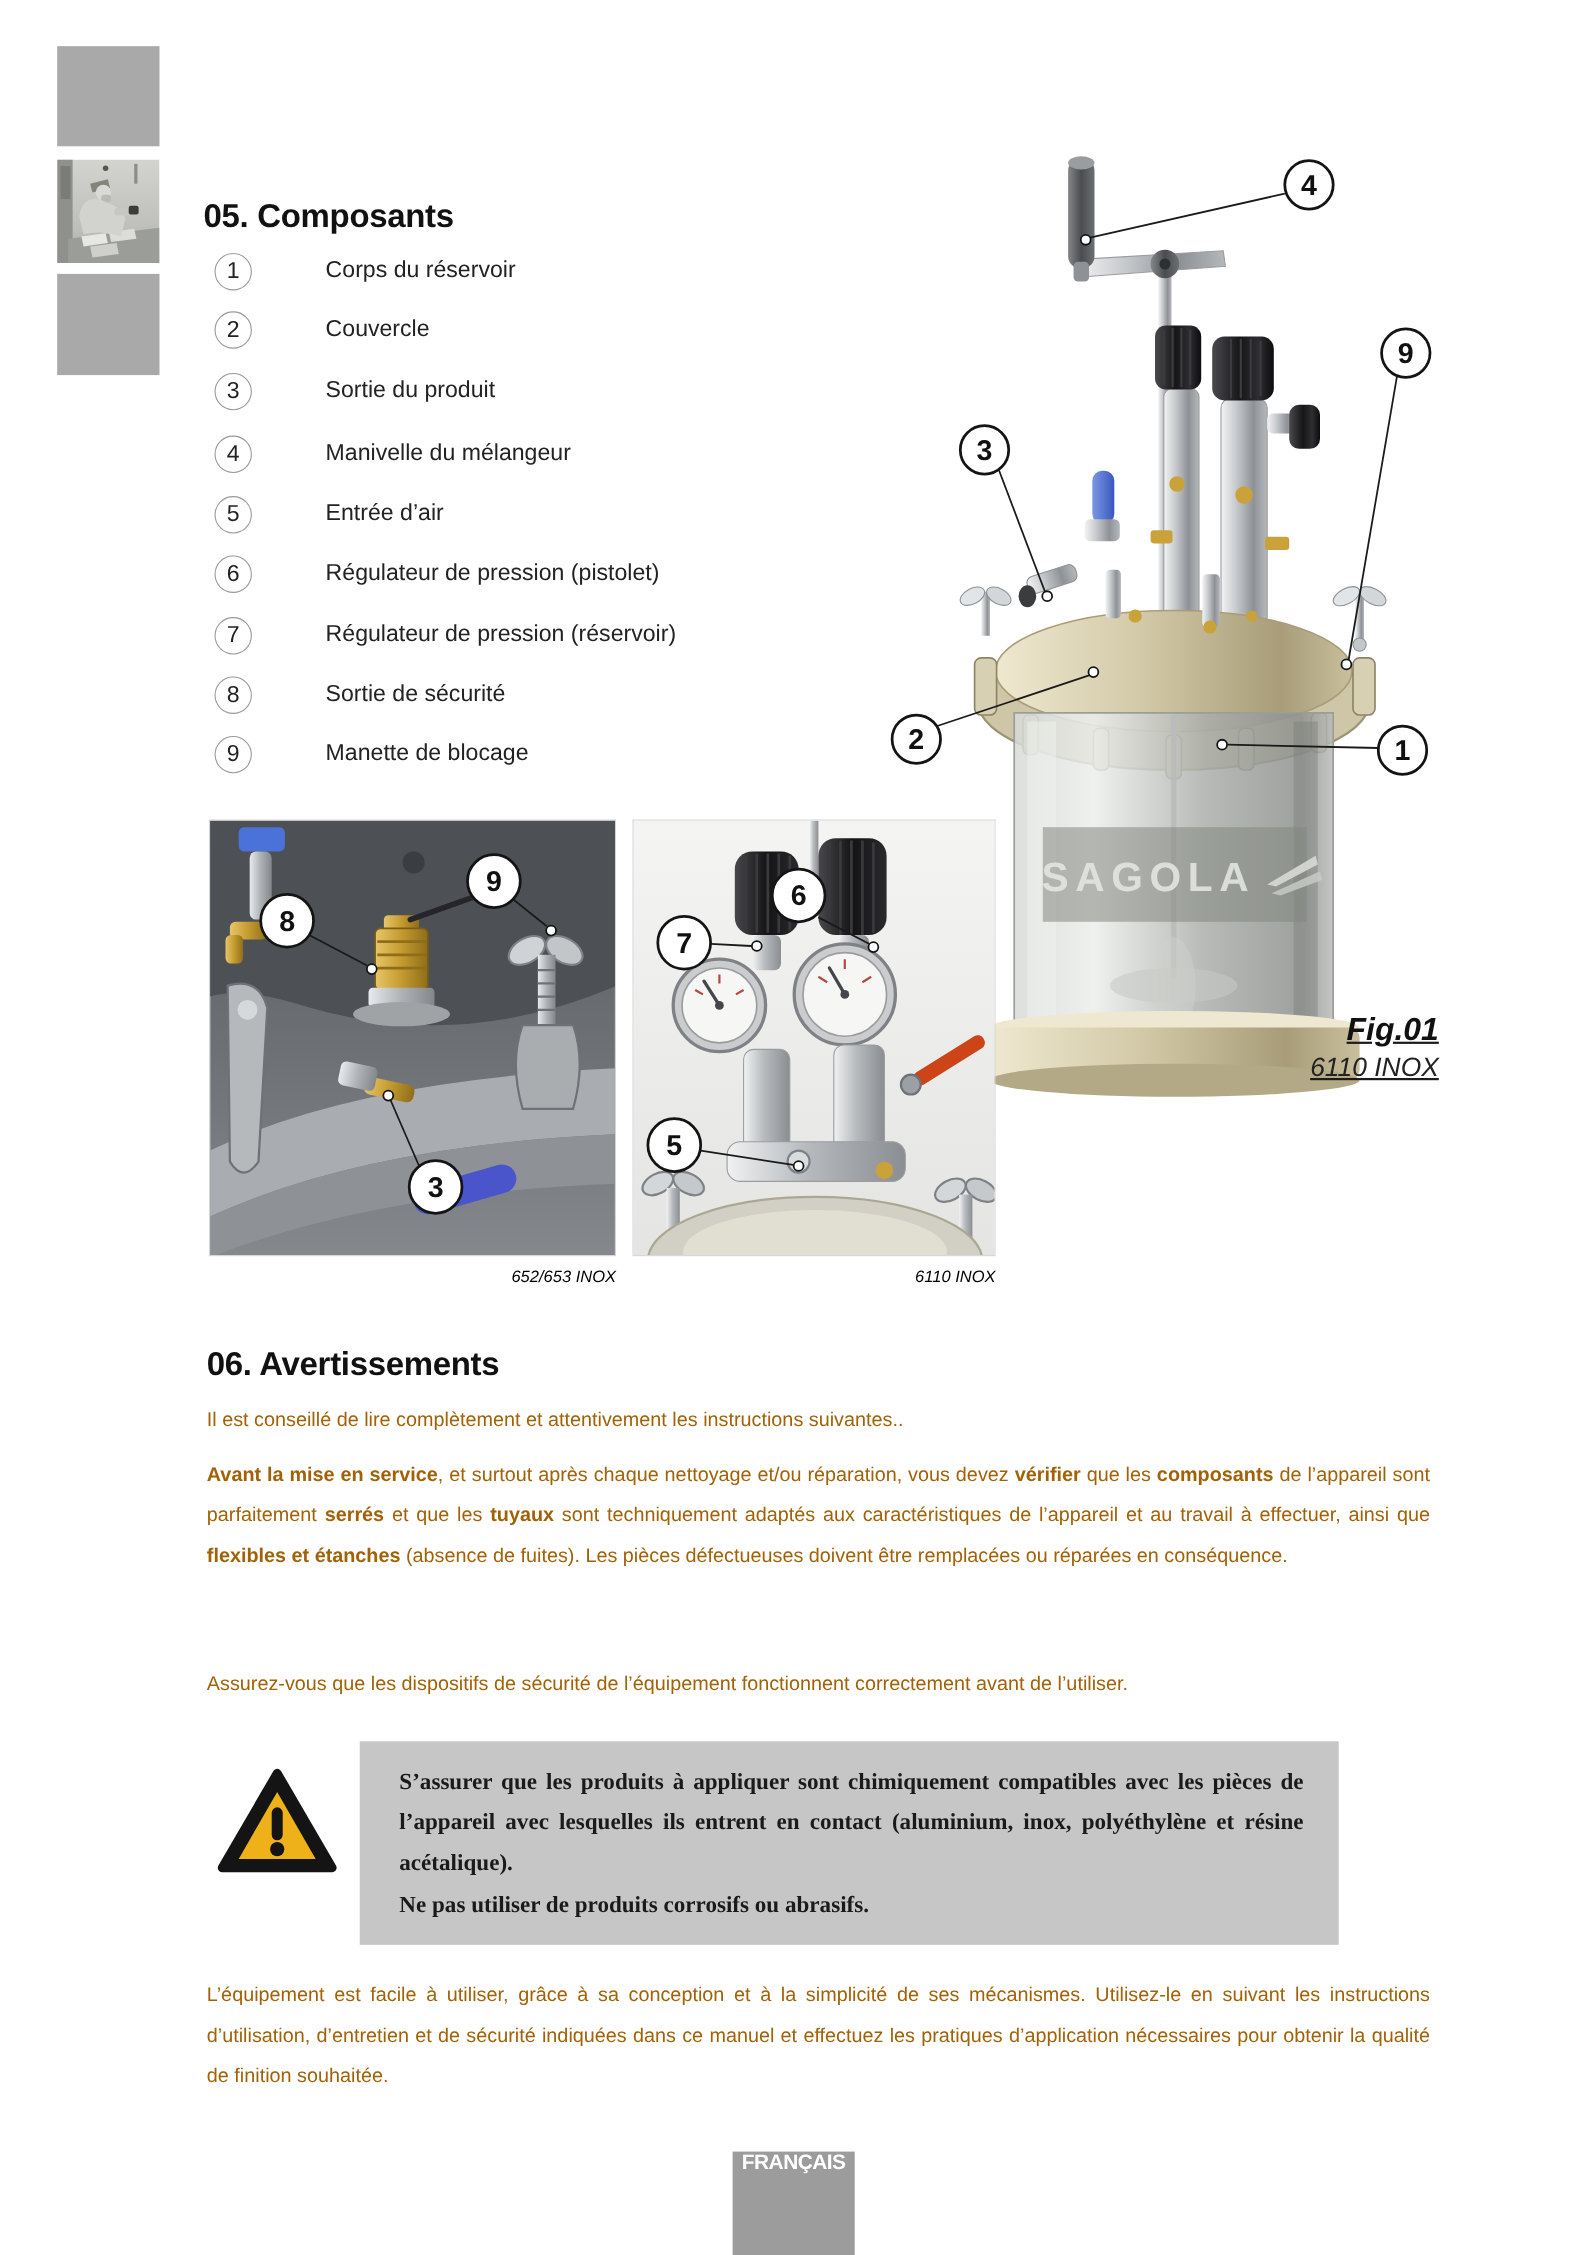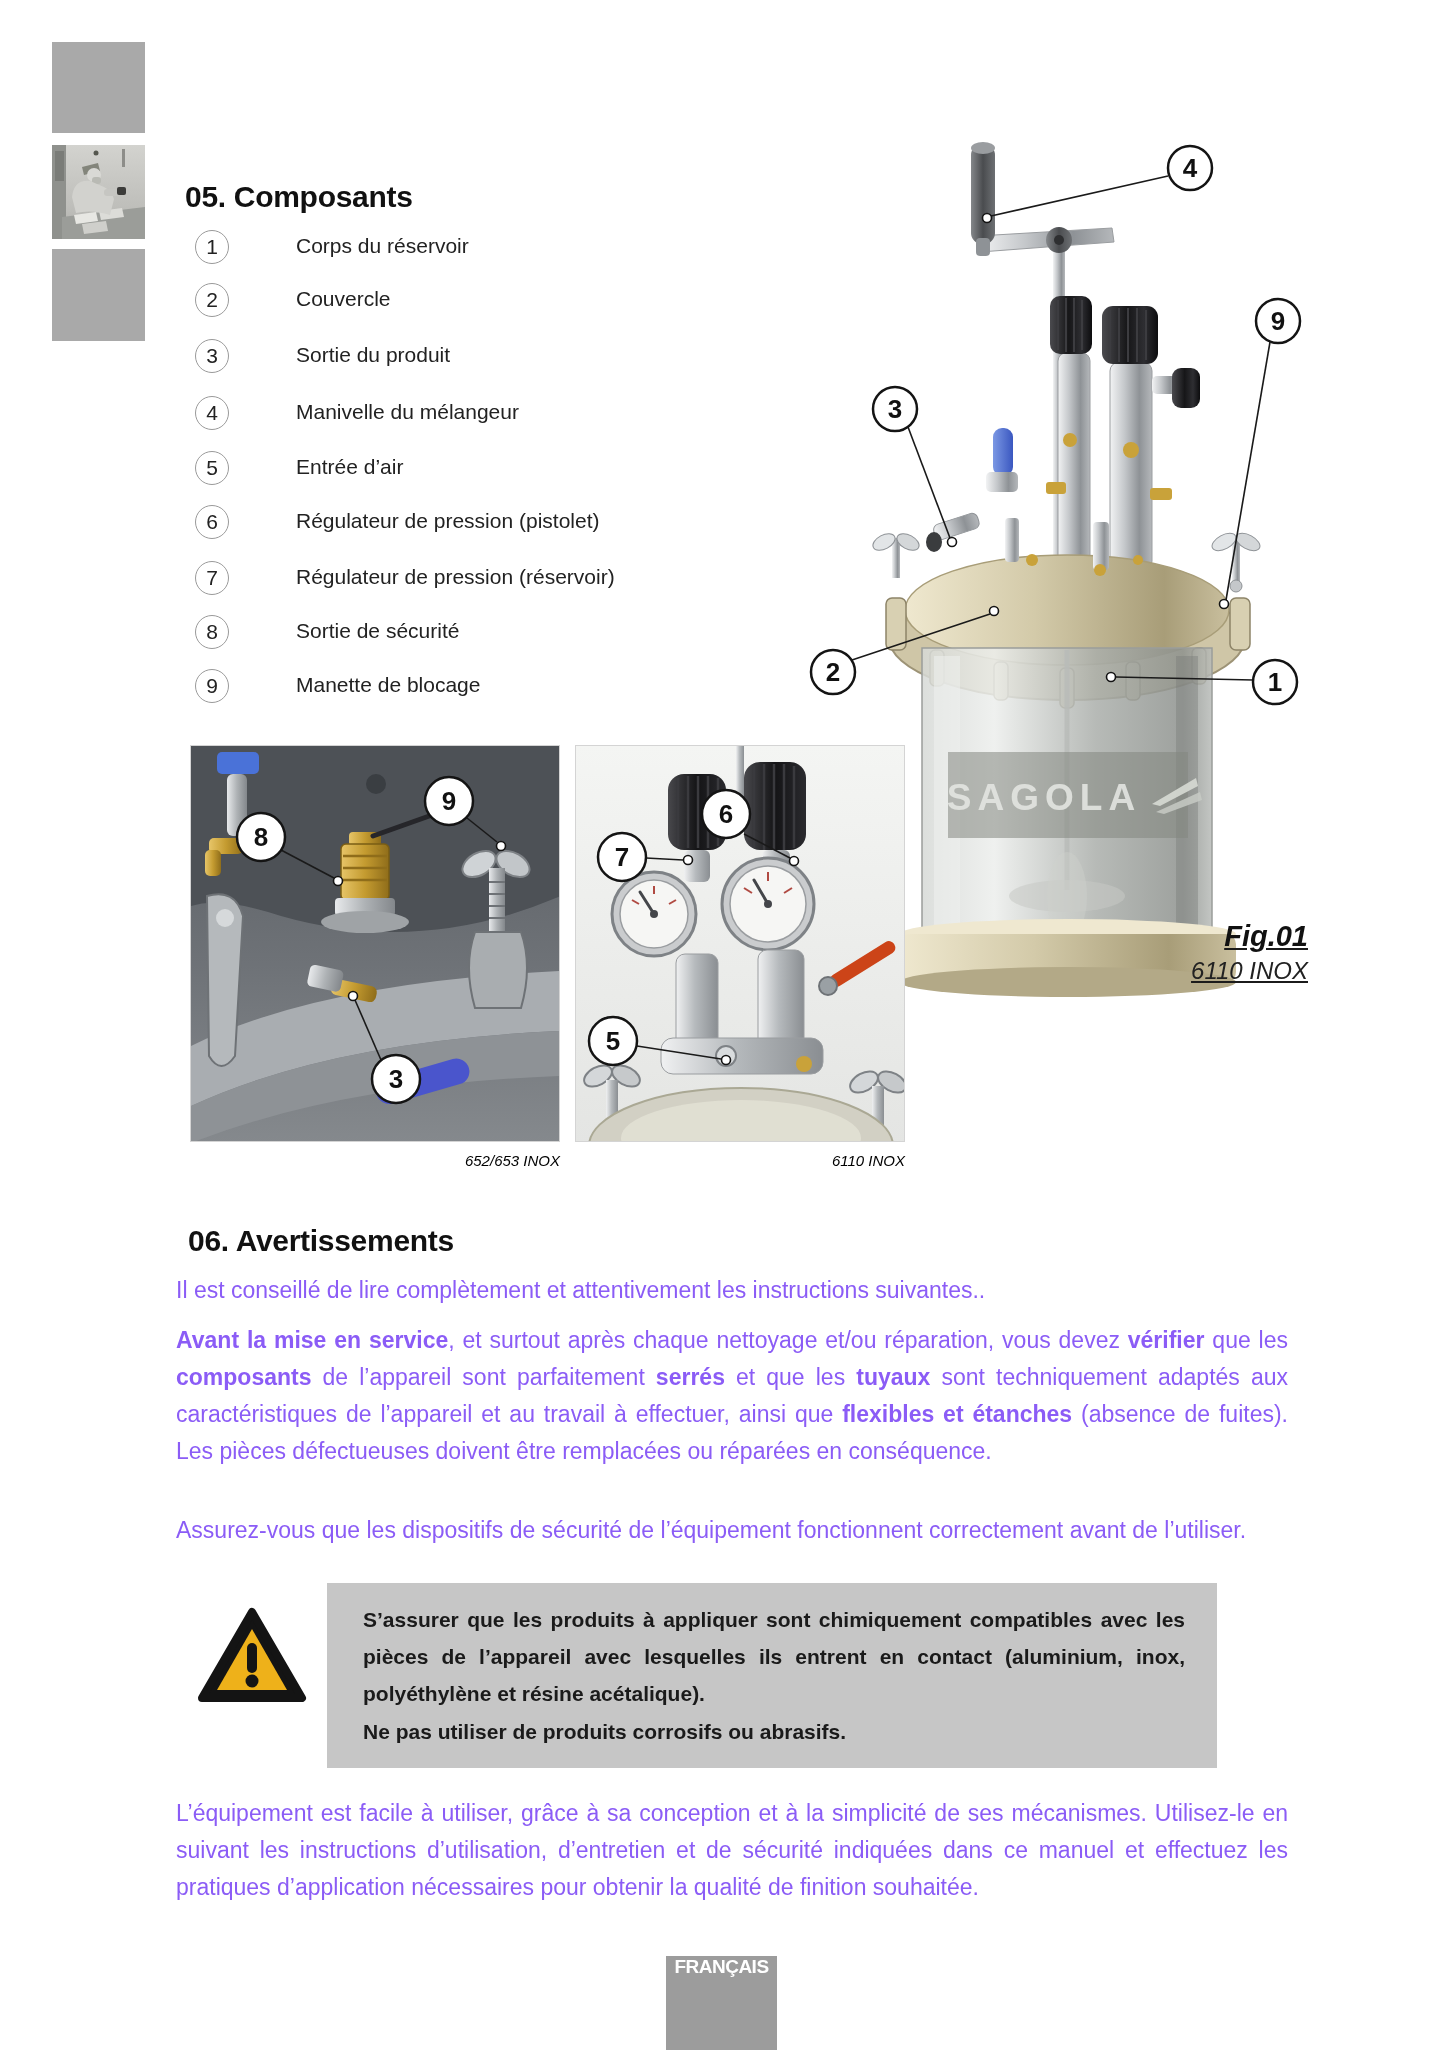--- a/index.html
+++ b/index.html
@@ -20,25 +20,25 @@
   }
   .comp-label{position:absolute;left:101px;top:4px;font-size:21px;color:#222;white-space:nowrap;text-align:right;}
   
   .fig-labels{position:absolute;left:1050px;width:258px;text-align:right;}
   .fig-title{font-size:29px;font-weight:bold;font-style:italic;color:#111;}
   .fig-model{font-size:24px;font-style:italic;color:#222;margin-top:4px;}
   
   .photo-box{position:absolute;overflow:hidden;border:1px solid #d4d4d4;box-sizing:border-box;}
   .photo-caption{position:absolute;font-size:15px;font-style:italic;color:#000000;text-align:right;}
   
-  .body-par{position:absolute;left:176px;width:1112px;font-size:23px;line-height:37px;color:#8b5cf6;}
+  .body-par{position:absolute;left:188px;width:1112px;font-size:18px;line-height:37px;color:#a16207;}
   .jst{text-align:justify;}
   .b{font-weight:bold;}
   
-  .warn-box{position:absolute;left:327px;top:1583px;width:890px;height:185px;background:#c6c6c6;}
+  .warn-box{position:absolute;left:327px;top:1583px;width:890px;height:185px;background:#c6c6c6;font-family:Liberation Serif, serif;}
   .warn-par{position:absolute;left:36px;width:822px;font-size:21px;line-height:37px;font-weight:bold;color:#1a1a1a;}
   
   .lang-tab{
     position:absolute;left:666px;top:1956px;width:111px;height:94px;background:#9c9c9c;
     display:flex;align-items:flex-start;justify-content:center;
   }
   .lang-tab span{color:#ffffff;font-weight:bold;font-size:19px;letter-spacing:-0.5px;padding-bottom:8px;}
   svg{display:block;font-family:inherit;}
   .callout-num{font-size:26px;font-weight:bold;fill:#111;}
   .callout-circle{fill:#ffffff;stroke:#141414;stroke-width:2.5px;}

